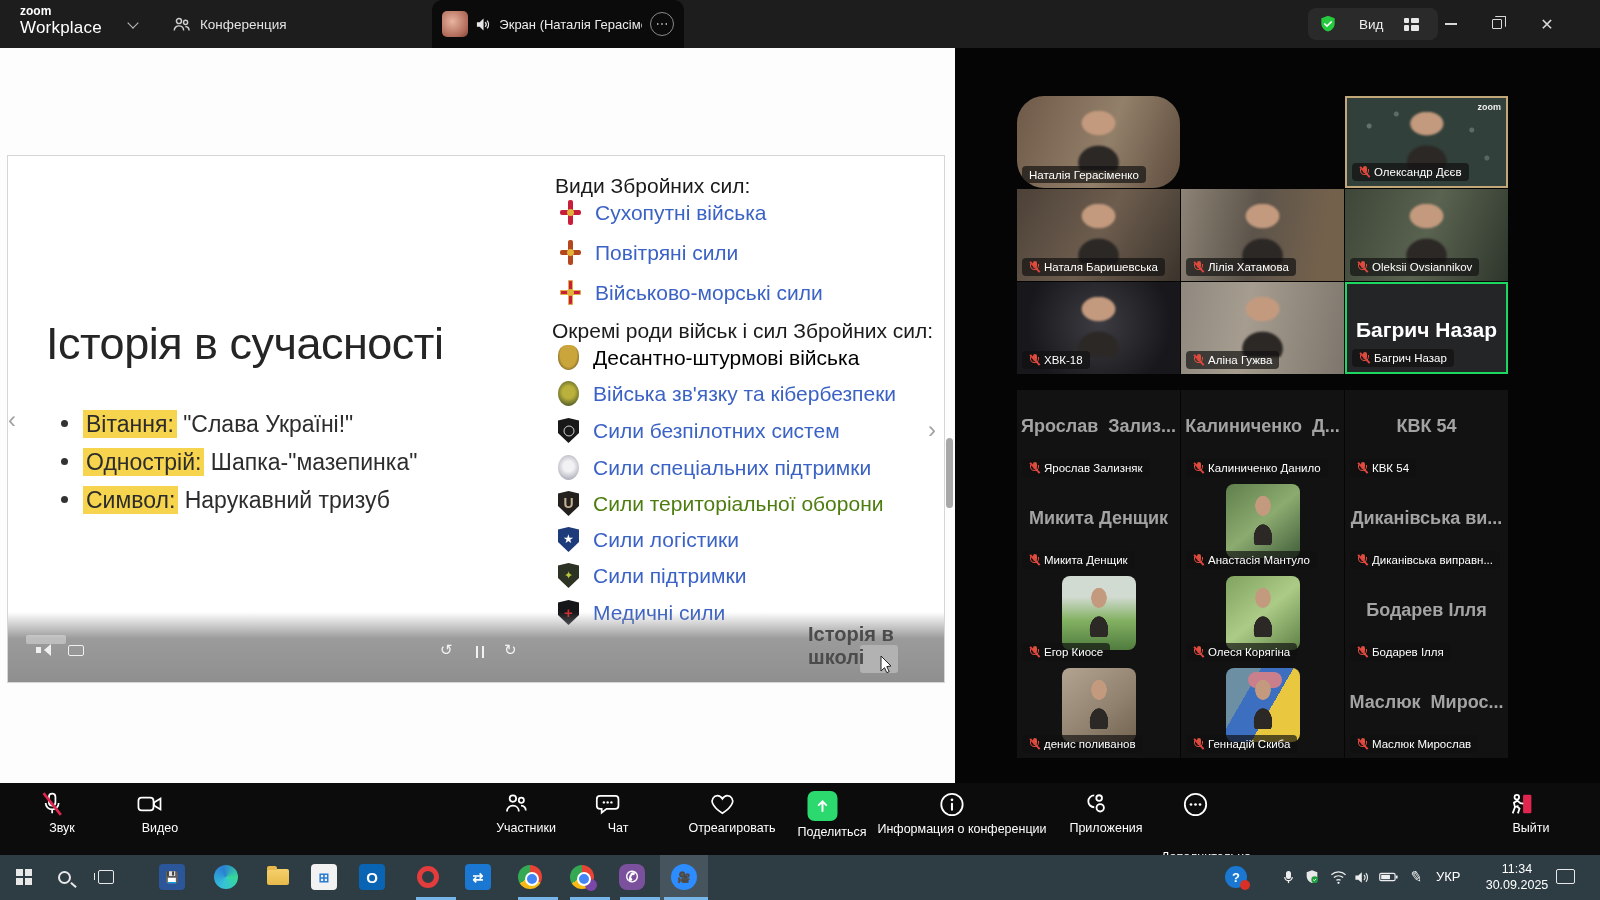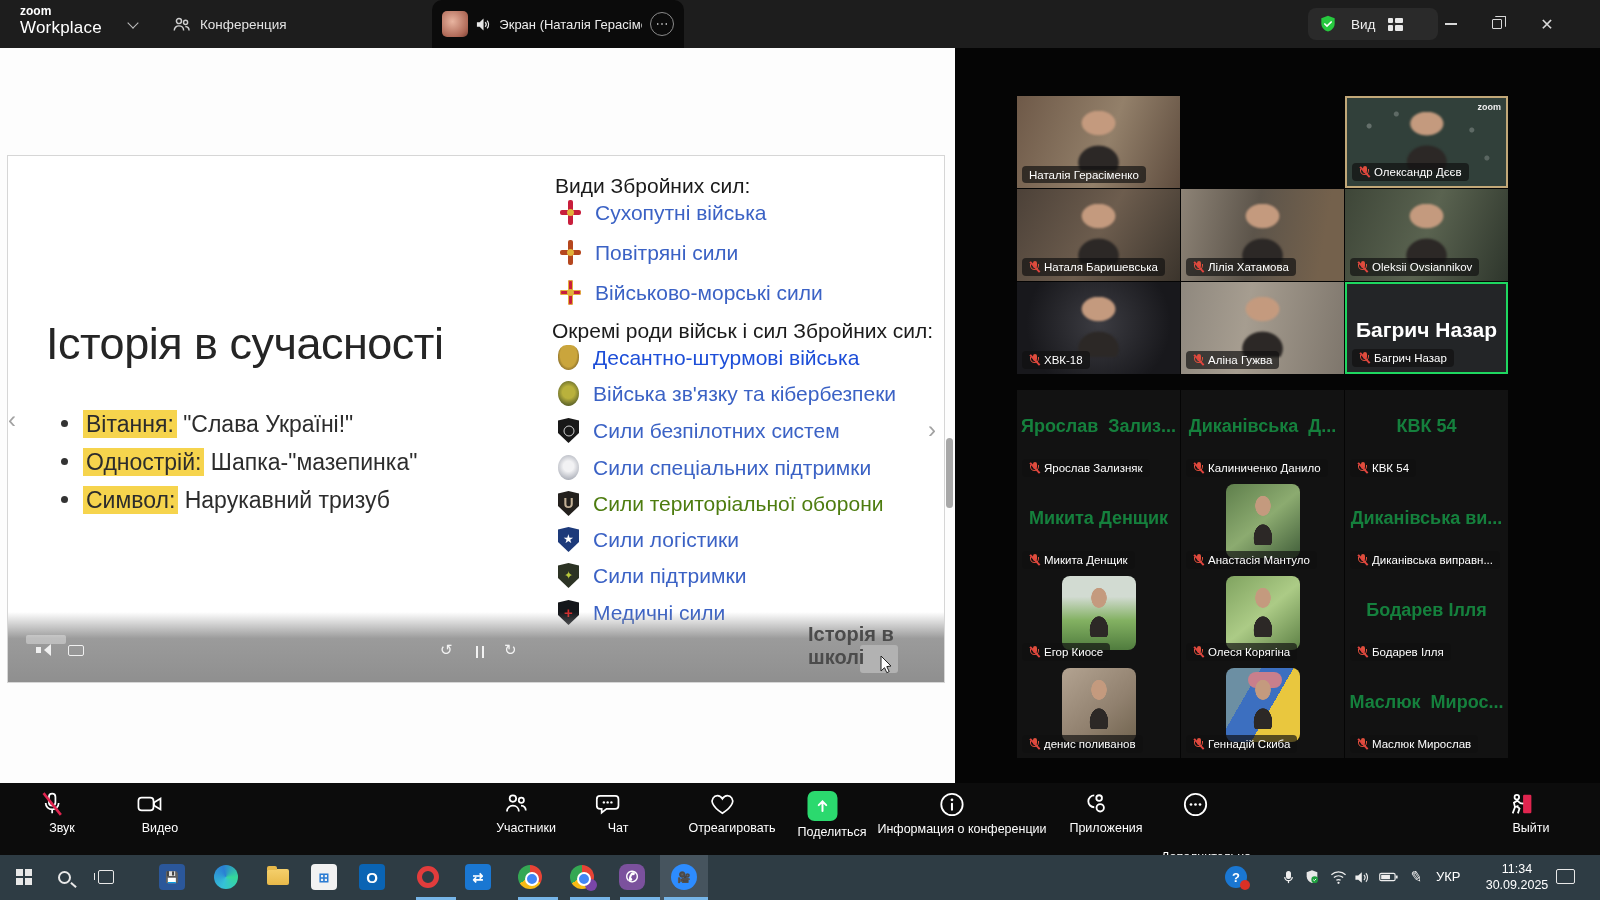--- a/index.html
+++ b/index.html
@@ -11,21 +11,21 @@
   .topbar { position:absolute; left:0; top:0; width:1600px; height:48px; background:#1d1d1d; }
   .logo { position:absolute; left:20px; top:5px; color:#fff; }
   .logo .l1 { font-size:12px; font-weight:bold; line-height:13px; }
   .logo .l2 { font-size:17px; line-height:20px; letter-spacing:.2px; }
   .chev-d { position:absolute; width:8px; height:8px; border-left:1.6px solid #bdbdbd; border-bottom:1.6px solid #bdbdbd; transform:rotate(-45deg); }
   .tab1 { position:absolute; left:172px; top:0; height:48px; display:flex; align-items:center; gap:9px; color:#e3e3e3; font-size:13.5px; }
   .tabactive { position:absolute; left:432px; top:0; width:252px; height:48px; background:#0b0b0b; border-radius:10px 10px 0 0; display:flex; align-items:center; padding:0 10px; gap:8px; }
   .thumb { width:26px; height:26px; border-radius:5px; background:radial-gradient(circle at 40% 40%, #e8b4a0, #b06a58 70%, #7a4034); flex:none; }
   .tabactive .txt { color:#ececec; font-size:13px; white-space:nowrap; overflow:hidden; width:158px; }
   .morecirc { width:24px; height:24px; border:1.4px solid #8a8a8a; border-radius:50%; color:#cfcfcf; font-size:13px; line-height:21px; text-align:center; flex:none; }
-  .viewpill { position:absolute; left:1308px; top:8px; width:130px; height:32px; background:#2a2a2a; border-radius:8px; display:flex; align-items:center; padding:0 10px; gap:13px; }
+  .viewpill { position:absolute; left:1308px; top:8px; width:130px; height:32px; background:#2a2a2a; border-radius:8px; display:flex; align-items:center; padding:0 10px; gap:21px; }
   .viewpill .vlbl { color:#f0f0f0; font-size:13.5px; }
   .gridico { width:15px; height:13px; display:grid; grid-template-columns:5px 8px; gap:1.5px; }
   .gridico i { background:#e8e8e8; border-radius:1px; }
   .winbtn { position:absolute; top:0; width:46px; height:48px; display:flex; align-items:center; justify-content:center; color:#d8d8d8; }
   .mini { width:12px; height:1.6px; background:#d8d8d8; }
   .resto { width:10px; height:10px; border:1.4px solid #d8d8d8; border-radius:1px; position:relative; }
   .resto::before { content:""; position:absolute; left:2px; top:-4px; width:10px; height:10px; border:1.4px solid #d8d8d8; border-left:none; border-bottom:none; border-radius:1px; }
   .xico { font-size:16px; }
 
   
@@ -93,21 +93,21 @@
   .s8 { background:linear-gradient(100deg,#8f887e,#a69d90 40%,#7e766c); }
   .s9 { background:#232527; border:2px solid #1ed760; }
   .bigcname { position:absolute; left:0; right:0; top:34px; text-align:center; color:#fff; font-weight:bold; font-size:21px; }
   .pill { position:absolute; left:5px; bottom:5px; max-width:152px; display:flex; align-items:center; gap:4px;
           background:rgba(16,16,16,.68); border-radius:4px; padding:2.5px 7px; color:#fff; font-size:11.5px; white-space:nowrap; overflow:hidden; }
   .mo { display:inline-block; position:relative; width:11px; height:13px; flex:none; }
   .mo::before { content:""; position:absolute; left:3.5px; top:0; width:4px; height:7.5px; border-radius:2px; background:#dd4f3c; }
   .mo::after { content:""; position:absolute; left:1px; top:3.5px; width:7px; height:5px; border:1.2px solid #dd4f3c; border-top:none; border-radius:0 0 5px 5px; }
   .mo i { position:absolute; left:-1px; top:5.5px; width:14px; height:1.7px; background:#e0443f; transform:rotate(47deg); }
   .card { position:absolute; width:163px; height:92px; background:#121212; }
-  .bigname { position:absolute; left:0; right:0; top:26px; text-align:center; color:#15803d; font-weight:bold; font-size:18px; white-space:pre; overflow:hidden; }
+  .bigname { position:absolute; left:0; right:0; top:26px; text-align:center; color:#a3a3a3; font-weight:bold; font-size:18px; white-space:pre; overflow:hidden; }
   .av { position:absolute; left:50%; top:2px; transform:translateX(-50%); width:74px; height:74px; border-radius:8px; overflow:hidden; }
   .a1 { background:linear-gradient(140deg,#5f7f4c,#8cab70 50%,#415e3a); }
   .a2 { background:linear-gradient(180deg,#d2dbd2 0 28%,#83b162 60%,#507c3e); }
   .a3 { background:linear-gradient(140deg,#80a360,#accb86 50%,#5e8146); }
   .a4 { background:linear-gradient(140deg,#b3a391,#90806e 60%,#71644f); }
   .a5 { background:linear-gradient(120deg,#6c8fa3 0 30%,#3c6fc0 30% 58%,#e9c73e 58%); }
   .a5::before { content:""; position:absolute; left:30%; top:4px; width:34px; height:16px; border-radius:8px; background:#c97f8c; }
   .av .person::before { filter:blur(.6px); }
 
   
@@ -227,21 +227,21 @@
       <div class="lrow" style="left:552px;top:124px;">
         <span class="em cross c3">
             <i></i>
           </span>
         <span class="lnk" style="color:#3b62c5;">Військово-морські сили</span>
       </div>
 
       <div class="col2-h" style="left:544px;top:163px;">Окремі роди військ і сил Збройних сил:</div>
       <div class="lrow" style="left:550px;top:189px;">
         <span class="em e4"></span>
-        <span class="lnk" style="color:#1d4ed8;">Десантно-штурмові війська</span>
+        <span class="lnk" style="color:#000000;">Десантно-штурмові війська</span>
       </div>
       <div class="lrow" style="left:550px;top:225px;">
         <span class="em e5"></span>
         <span class="lnk" style="color:#3b62c5;">Війська зв'язку та кібербезпеки</span>
       </div>
       <div class="lrow" style="left:550px;top:262px;">
         <span class="em shield e6">
             <i></i>
           </span>
         <span class="lnk" style="color:#3b62c5;">Сили безпілотних систем</span>
@@ -289,21 +289,21 @@
           </svg>
       </div>
     </div>
     <span class="navarrow" style="left:8px;top:358px;">‹</span>
     <span class="navarrow" style="left:928px;top:368px;">›</span>
     <div class="sbthumb"></div>
   </div>
 
   <div class="panel">
 
-    <div class="vt s1" style="left:62px;top:48px;">
+    <div class="vt s1" style="left:62px;top:48px;border-radius:27px;">
       <span class="person"></span>
       <span class="pill">
           <span>Наталія Герасіменко</span>
         </span>
     </div>
     <div class="vt s3" style="left:390px;top:48px;">
       <span class="chalk"></span>
       <span class="vbrand">zoom</span>
       <span class="person"></span>
       <span class="pill">
@@ -373,21 +373,21 @@
     <div class="card" style="left:62px;top:342px;">
       <div class="bigname">Ярослав  Зализ...</div>
       <span class="pill">
           <span class="mo">
             <i></i>
           </span>
           <span>Ярослав Зализняк</span>
         </span>
     </div>
     <div class="card" style="left:226px;top:342px;">
-      <div class="bigname">Диканівська  Д...</div>
+      <div class="bigname">Калиниченко  Д...</div>
       <span class="pill">
           <span class="mo">
             <i></i>
           </span>
           <span>Калиниченко Данило</span>
         </span>
     </div>
     <div class="card" style="left:390px;top:342px;">
       <div class="bigname">КВК 54</div>
       <span class="pill">

